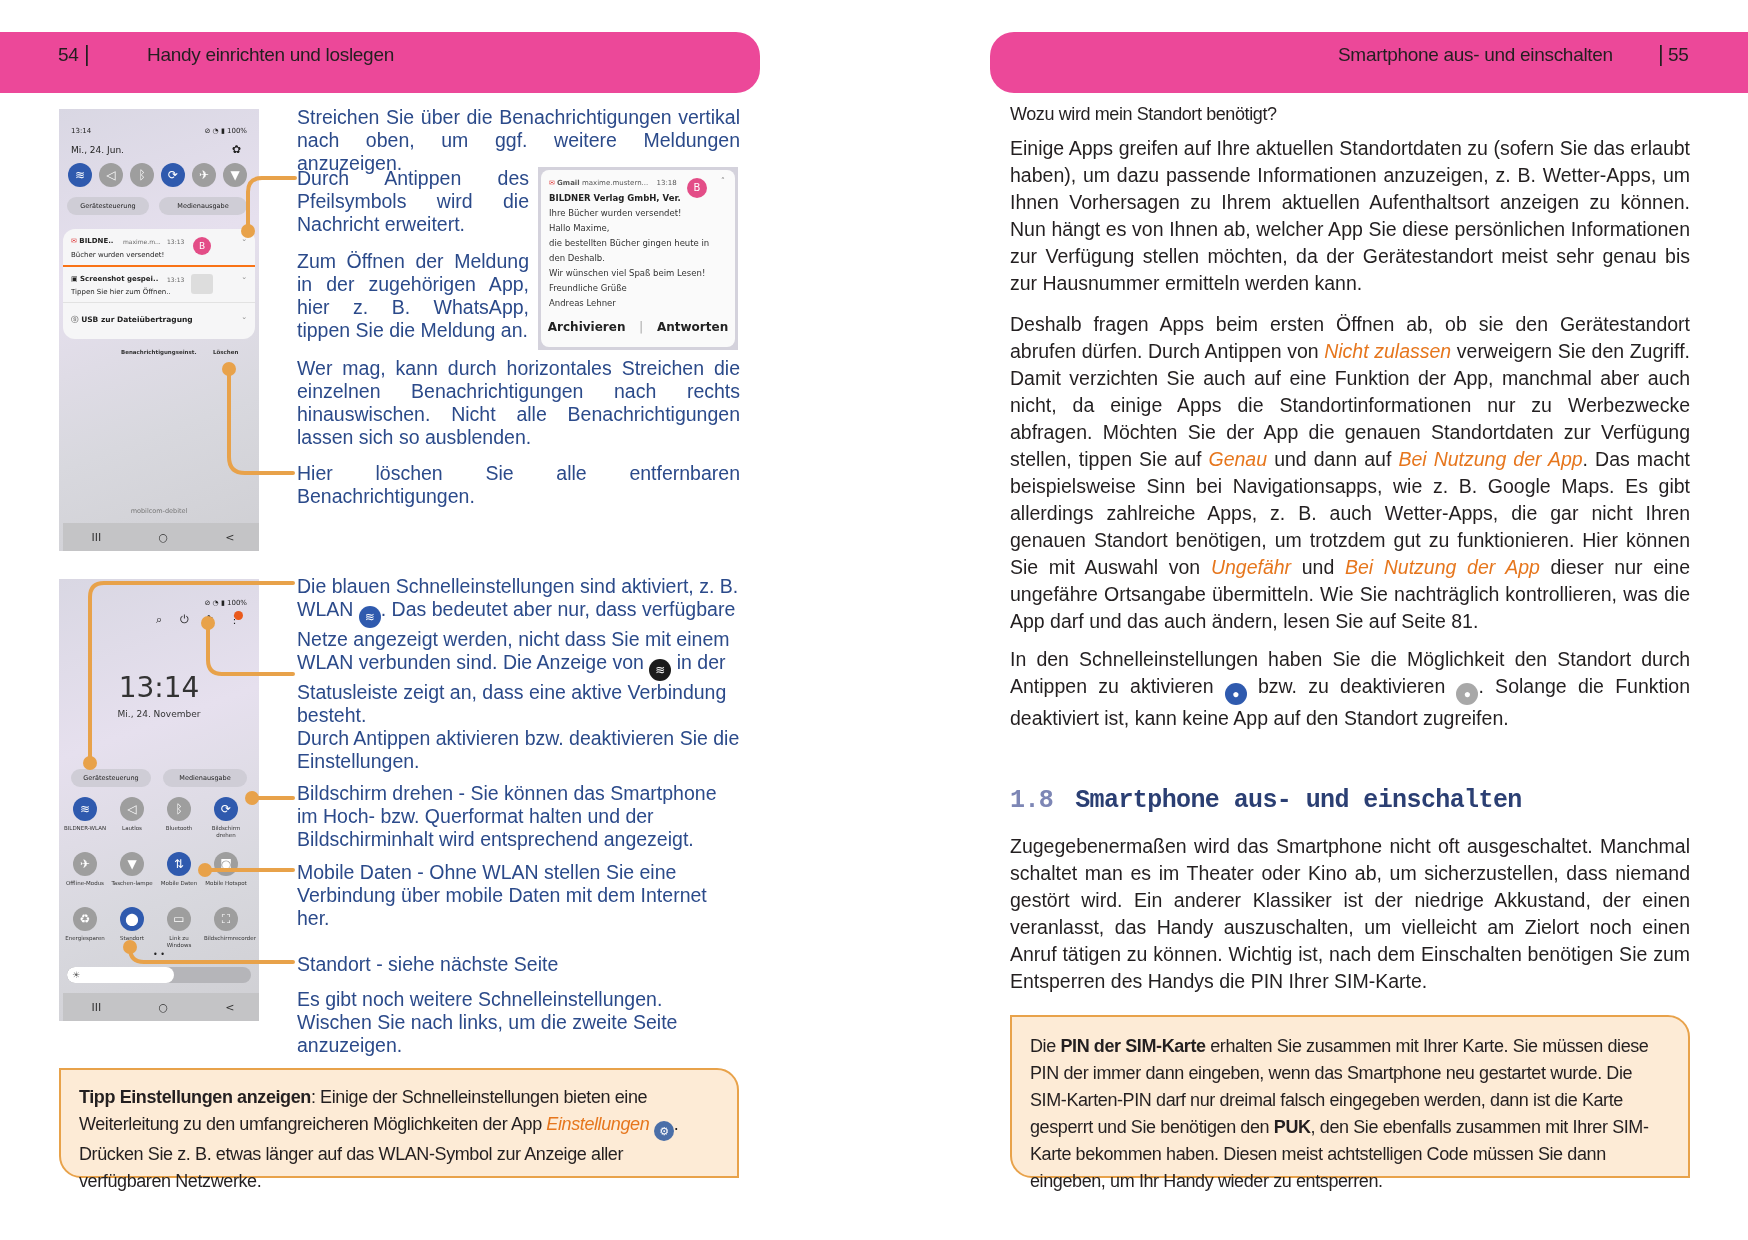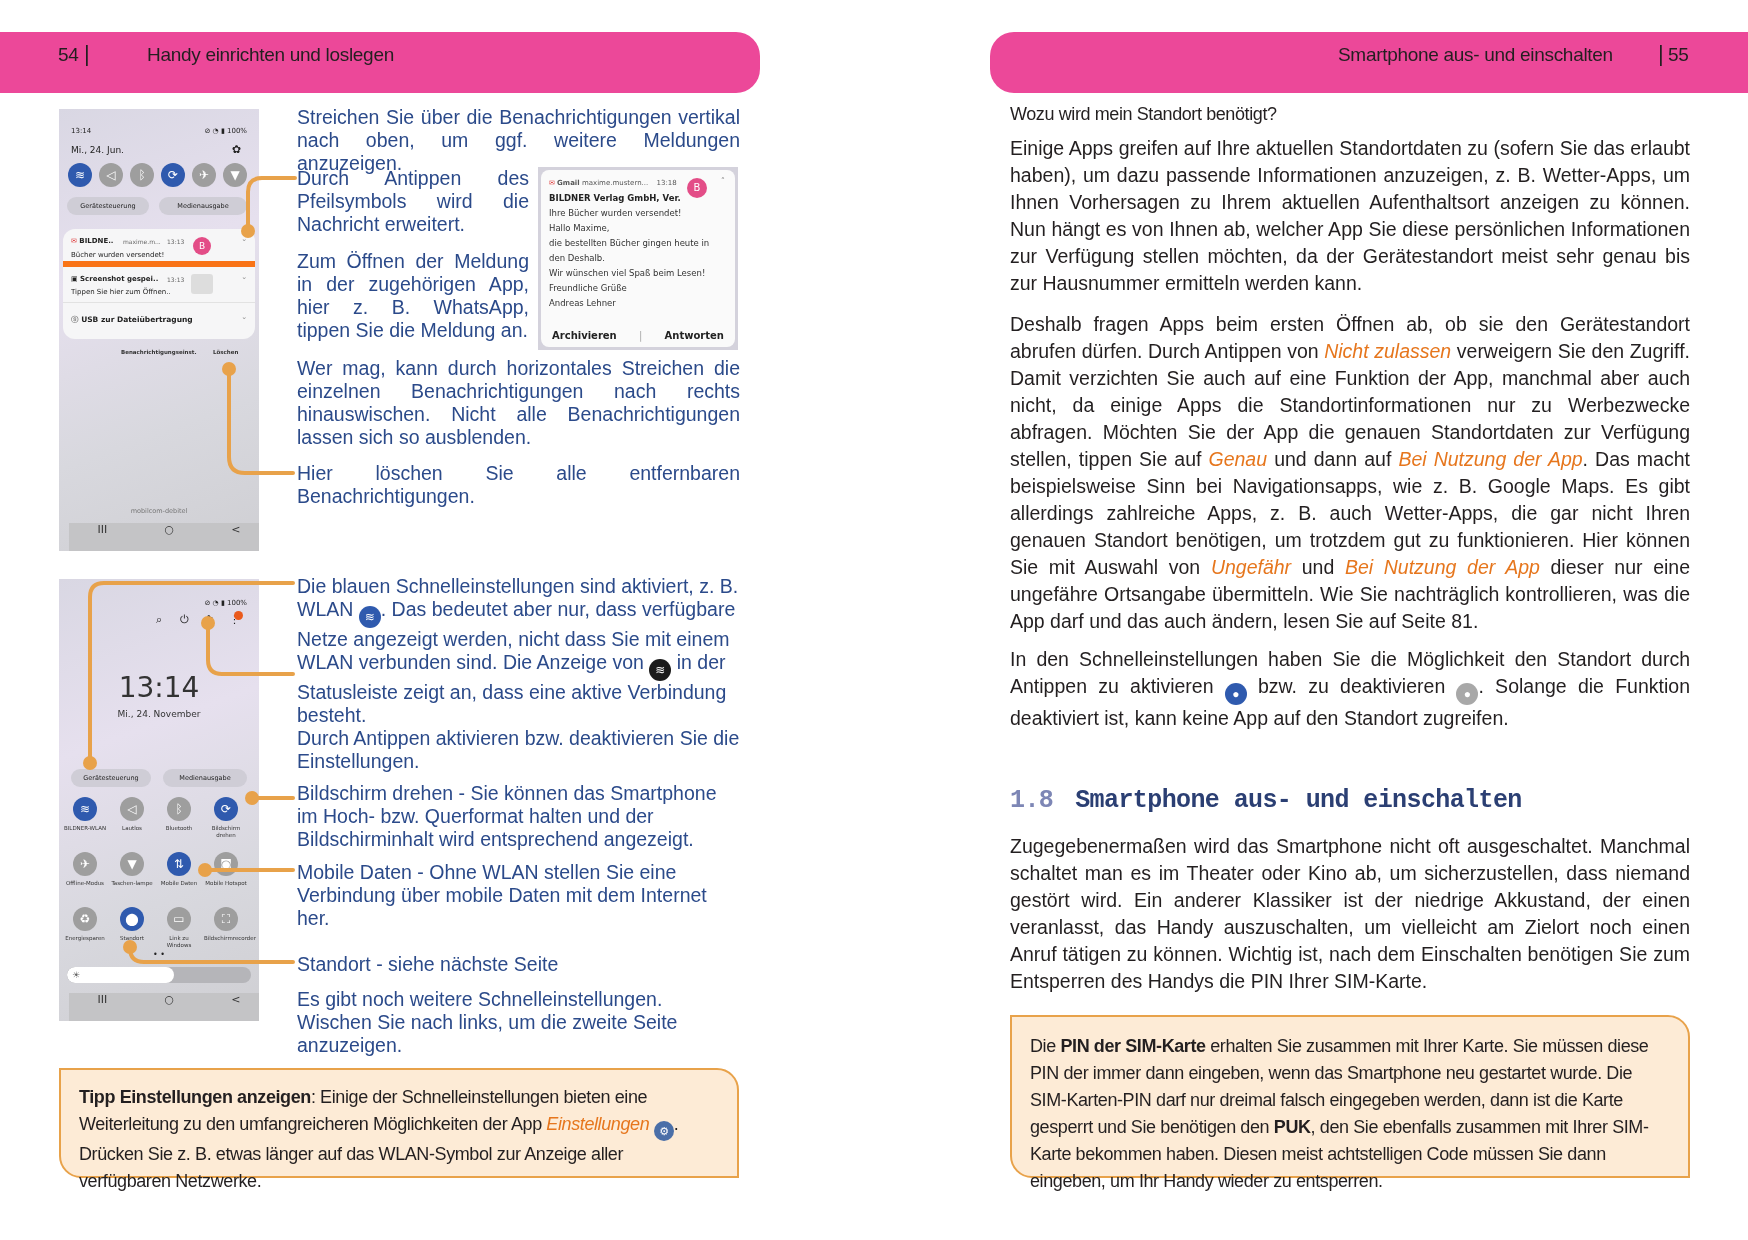--- a/index.html
+++ b/index.html
@@ -13,21 +13,21 @@
 .hdr span{position:absolute;top:12px;font-size:19px;color:#231f20;font-family:"Liberation Sans",sans-serif;letter-spacing:-0.3px}
 
 .phone{position:absolute;left:59px;width:200px;background:linear-gradient(160deg,#d9d7e3 0%,#e6e0ee 35%,#d8d8de 70%,#cfcfd3 100%);overflow:hidden;font-family:"DejaVu Sans",sans-serif}
 .ph1{top:109px;height:442px}
 .ph2{top:579px;height:442px}
 .sb{position:absolute;font-size:7px;color:#222}
 .qi{position:absolute;width:24px;height:24px;border-radius:50%;background:#9e9e9e;color:#fff;font-size:12px;display:flex;align-items:center;justify-content:center}
 .qi.on{background:#2f5aae}
 .pill{position:absolute;height:18px;border-radius:9px;background:#cfcdd6;font-size:6.5px;color:#222;display:flex;align-items:center;justify-content:center;font-weight:normal}
 .card{position:absolute;left:4px;width:192px;background:#f6f6f7;font-size:7px;color:#222}
-.nav{position:absolute;bottom:0;left:10px;width:100%;height:28px;background:#c4c4c6;display:flex;justify-content:space-around;align-items:flex-start;font-size:11px;color:#333}
+.nav{position:absolute;bottom:0;left:4px;width:100%;height:28px;background:#c4c4c6;display:flex;justify-content:space-around;align-items:center;font-size:11px;color:#333}
 .qlabel{position:absolute;width:44px;text-align:center;font-size:5.5px;color:#333;line-height:7px}
 
 .ct{position:absolute;left:297px;width:443px;color:#2b4a8a;font-size:19.5px;line-height:23px;font-family:"Liberation Sans",sans-serif;text-align:justify}
 .ct.nj{text-align:left}
 
 svg.lines{position:absolute;left:0;top:0;width:1748px;height:1240px;pointer-events:none}
 
 .exp{position:absolute;left:538px;top:167px;width:200px;height:183px;background:#d4d2dc;padding:3px}
 .exp-in{background:#fafafa;border-radius:8px;height:100%;position:relative;font-size:8.5px;color:#333;font-family:"DejaVu Sans",sans-serif;padding:6px 8px;line-height:15px}
 
@@ -58,21 +58,21 @@
   <span class="sb" style="right:18px;top:34px;font-size:11px">✿</span>
   <div class="qi on" style="left:9px;top:54px">≋</div>
   <div class="qi" style="left:40px;top:54px">◁</div>
   <div class="qi" style="left:71px;top:54px">ᛒ</div>
   <div class="qi on" style="left:102px;top:54px">⟳</div>
   <div class="qi" style="left:133px;top:54px">✈</div>
   <div class="qi" style="left:164px;top:54px">▼</div>
   <div class="pill" style="left:8px;top:88px;width:82px">Gerätesteuerung</div>
   <div class="pill" style="left:100px;top:88px;width:88px">Medienausgabe</div>
   <div class="card" style="top:120px;height:110px;border-radius:12px">
-    <div style="position:absolute;left:0;top:0;width:100%;height:38px;border-bottom:6px solid #f97316">
+    <div style="position:absolute;left:0;top:0;width:100%;height:38px;border-bottom:2px solid #f97316">
       <span style="position:absolute;left:8px;top:8px;font-weight:bold"><span style="color:#d33">✉</span> <span>BILDNE..</span></span>
       <span style="position:absolute;left:60px;top:9px;font-size:6px;color:#666">maxime.m...</span>
       <span style="position:absolute;left:104px;top:9px;font-size:6px;color:#666">13:13</span>
       <span style="position:absolute;left:8px;top:22px">Bücher wurden versendet!</span>
       <span style="position:absolute;left:130px;top:8px;width:18px;height:18px;border-radius:50%;background:#e34d87;color:#fff;text-align:center;line-height:18px;font-size:9px">B</span>
       <span style="position:absolute;right:8px;top:6px;color:#888">⌄</span>
     </div>
     <div style="position:absolute;left:0;top:38px;width:100%;height:36px;border-bottom:1px solid #e2e2e2">
       <span style="position:absolute;left:8px;top:8px;font-weight:bold"><span>▣</span> <span>Screenshot gespei..</span></span>
       <span style="position:absolute;left:104px;top:9px;font-size:6px;color:#666">13:13</span>
@@ -101,21 +101,21 @@
     <span style="position:absolute;left:146px;top:8px;width:20px;height:20px;border-radius:50%;background:#e34d87;color:#fff;text-align:center;line-height:20px;font-size:10px">B</span>
     <span style="position:absolute;right:10px;top:4px;color:#888">˄</span>
     <div style="font-weight:bold;color:#222">BILDNER Verlag GmbH, Ver.</div>
     <div>Ihre Bücher wurden versendet!</div>
     <div>Hallo Maxime,</div>
     <div>die bestellten Bücher gingen heute in</div>
     <div>den Deshalb.</div>
     <div>Wir wünschen viel Spaß beim Lesen!</div>
     <div>Freundliche Grüße</div>
     <div>Andreas Lehner</div>
-    <div style="position:absolute;left:0;bottom:4px;width:100%;display:flex;justify-content:space-around;font-weight:bold;color:#222;font-size:10px">
+    <div style="position:absolute;left:0;bottom:12px;width:100%;display:flex;justify-content:space-around;font-weight:bold;color:#222;font-size:12px">
       <span>Archivieren</span>
       <span style="color:#bbb">|</span>
       <span>Antworten</span>
     </div>
   </div>
 </div>
 
 <p class="ct" style="top:106px">Streichen Sie über die Benachrichtigungen vertikal nach oben, um ggf. weitere Meldungen anzuzeigen.</p>
 <p class="ct" style="top:167px;width:232px;line-height:23px">Durch Antippen des Pfeilsymbols wird die Nachricht erweitert.</p>
 <p class="ct" style="top:250px;width:232px">Zum Öffnen der Meldung in der zugehörigen App, hier z. B. WhatsApp, tippen Sie die Meldung an.</p>

